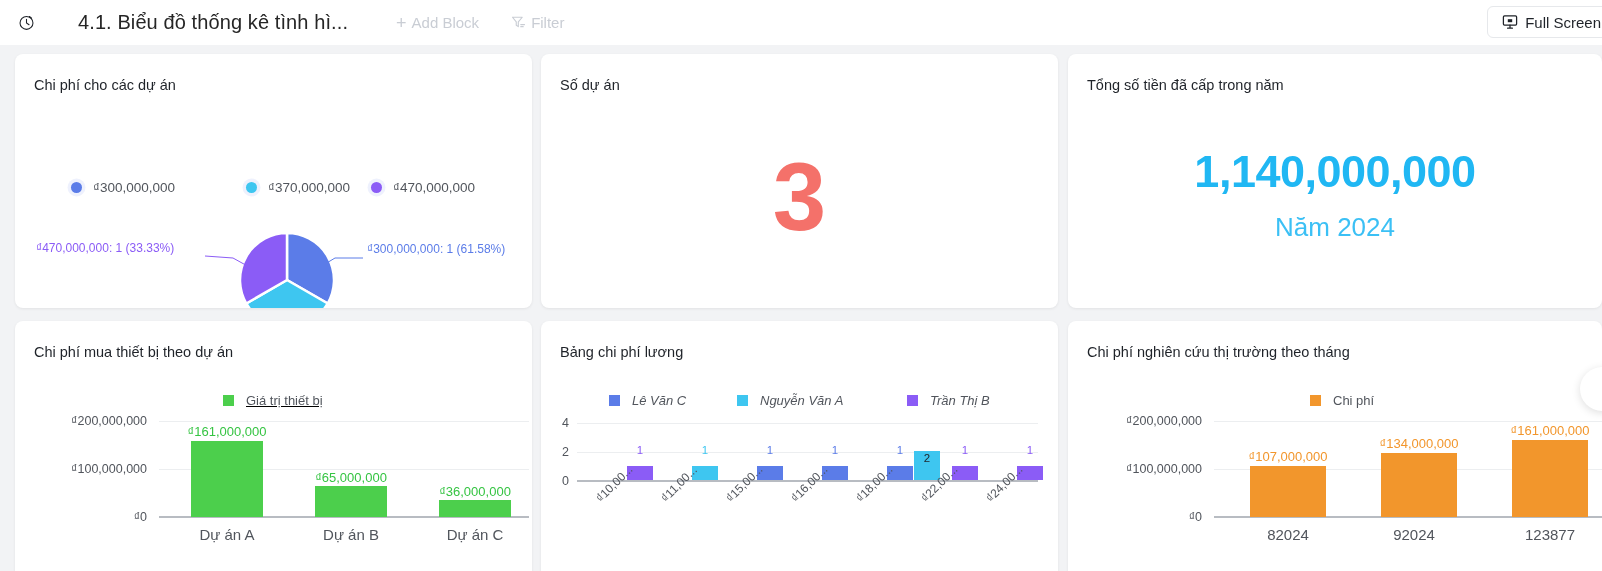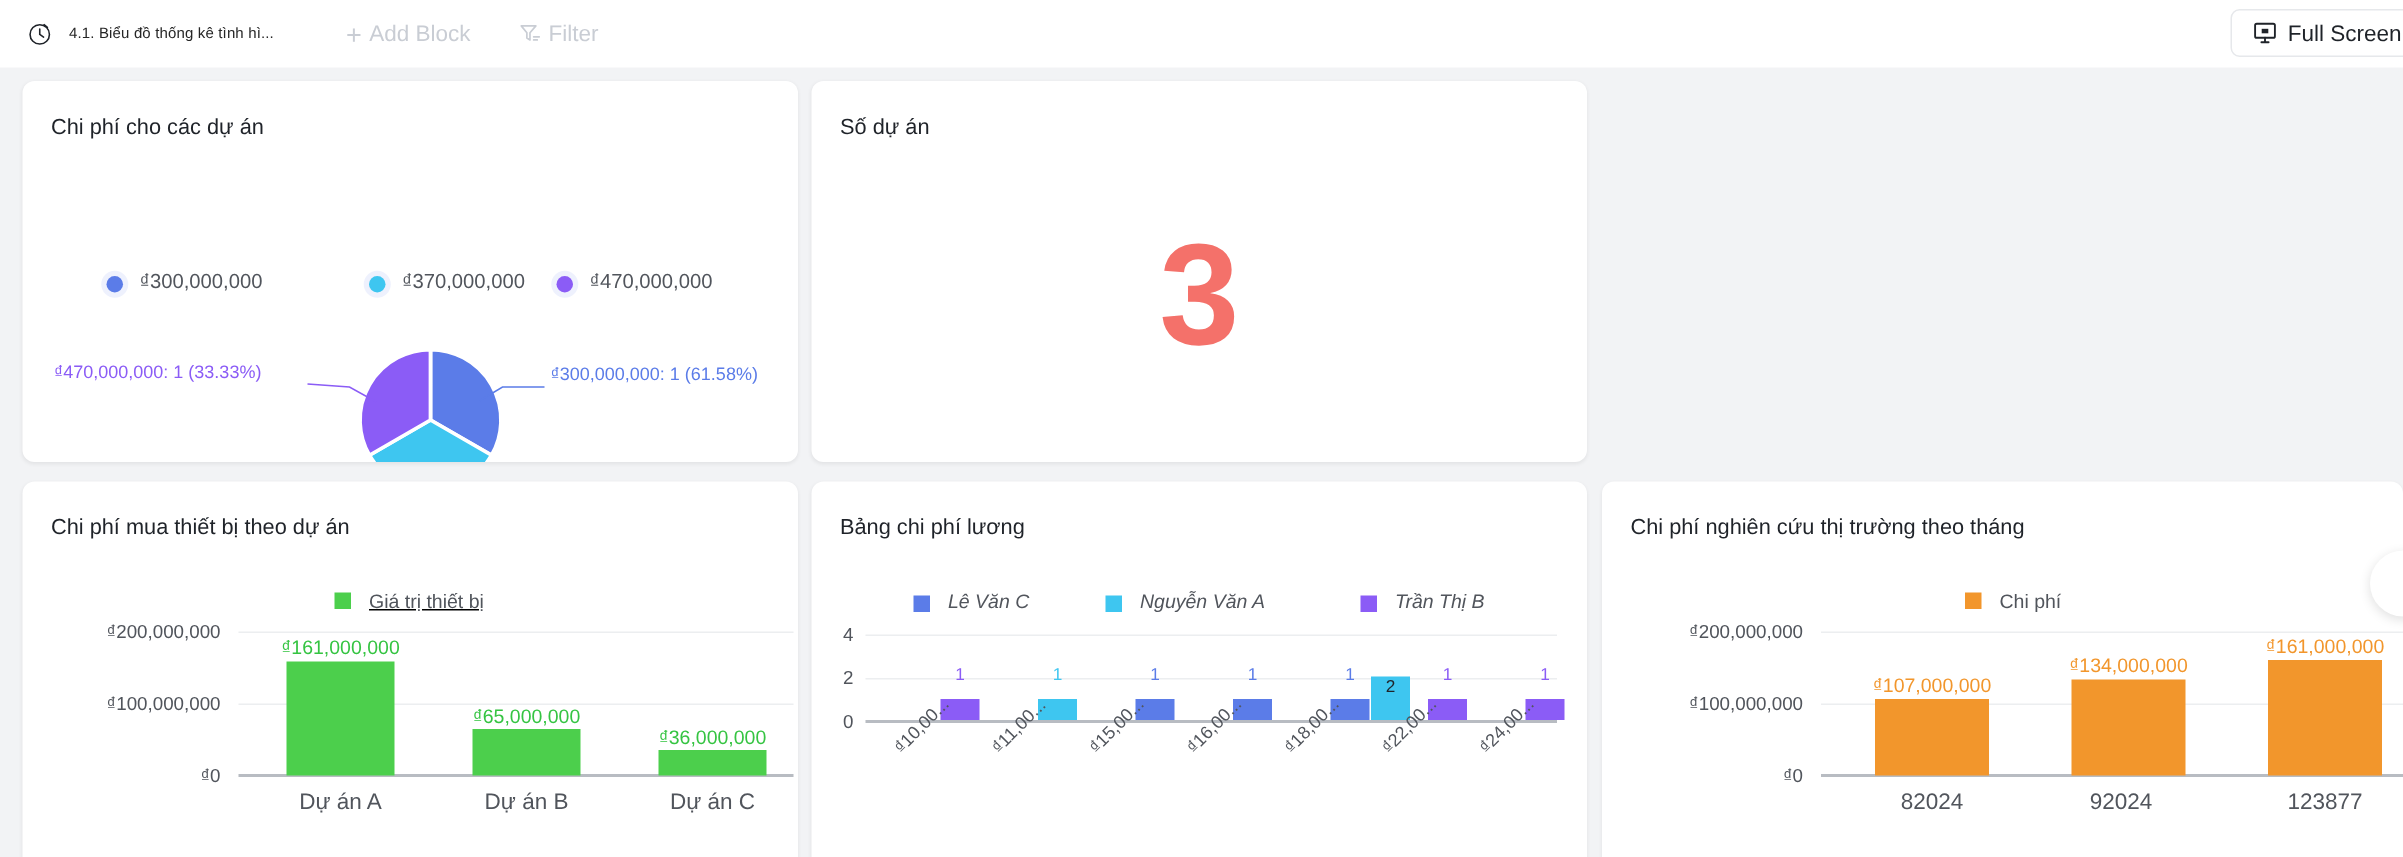--- a/index.html
+++ b/index.html
@@ -13,22 +13,23 @@
   
   #topbar {
     height: 45px; width: 1602px;
     background: #ffffff;
     display: flex; align-items: center;
     padding: 0 12px 0 18px;
     position: relative;
   }
   .clock-icon { width: 17px; height: 17px; flex: 0 0 auto; margin-right: 11px; }
   #doc-title {
-    font-size: 10px; color: #262626; white-space: nowrap;
+    font-size: 20px; color: #262626; white-space: nowrap;
     letter-spacing: .1px;
+    margin-left: 32px;
   }
   .tb-btn {
     display: flex; align-items: center; gap: 5px;
     color: #c9cdd4; font-size: 15px; white-space: nowrap;
   }
   #add-block { margin-left: 48px; }
   #filter-btn { margin-left: 32px; }
   .plus-glyph { font-size: 18px; line-height: 1; color: #c9cdd4; font-weight: 400; }
   .funnel-icon { width: 15px; height: 15px; }
   #fullscreen-btn {
@@ -63,21 +64,21 @@
   .r2 { top: 276px; height: 260px; }
   .c1 { left: 15px;   width: 517px; }
   .c2 { left: 541px;  width: 517px; }
   .c3 { left: 1068px; width: 534px; }
 
   
   #pie-legend {
     position: absolute; top: 126px; left: 56px;
     display: flex; align-items: center; gap: 0;
   }
-  .lg-item { display: flex; align-items: flex-end; }
+  .lg-item { display: flex; align-items: center; }
   .lg-dot {
     width: 11px; height: 11px; border-radius: 50%;
     margin-right: 11px; flex: 0 0 auto;
     box-shadow: 0 0 0 3.5px rgba(200,210,250,.30);
   }
   .lg-label { font-size: 13.5px; color: #51555c; white-space: nowrap; }
   #lg0 { width: 175px; }
   #lg1 { width: 125px; }
 
   #pie-area { position: absolute; left: 0; top: 160px; width: 517px; height: 140px; }
@@ -230,20 +231,25 @@
       <div class="pie-ann" id="ann-300">₫300,000,000: 1 (61.58%)</div>
       
     </div>
   </div>
 
   <div class="card r1 c2">
     <div class="card-title">Số dự án</div>
     <div id="big-number">3</div>
   </div>
 
+  <div class="card r1 c3">
+    <div class="card-title">Tổng số tiền đã cấp trong năm</div>
+    <div id="money-value">1,140,000,000</div>
+    <div id="money-year">Năm 2024</div>
+  </div>
 
   <div class="card r2 c1">
     <div class="card-title">Chi phí mua thiết bị theo dự án</div>
 
     <div class="chart-legend" id="c4-legend">
       <span class="sq" style="background:#4ccf4c"></span>
       <span class="sq-label">Giá trị thiết bị</span>
     </div>
 
     <div class="ytick" style="left:10px;width:122px;top:100px">₫200,000,000</div>

